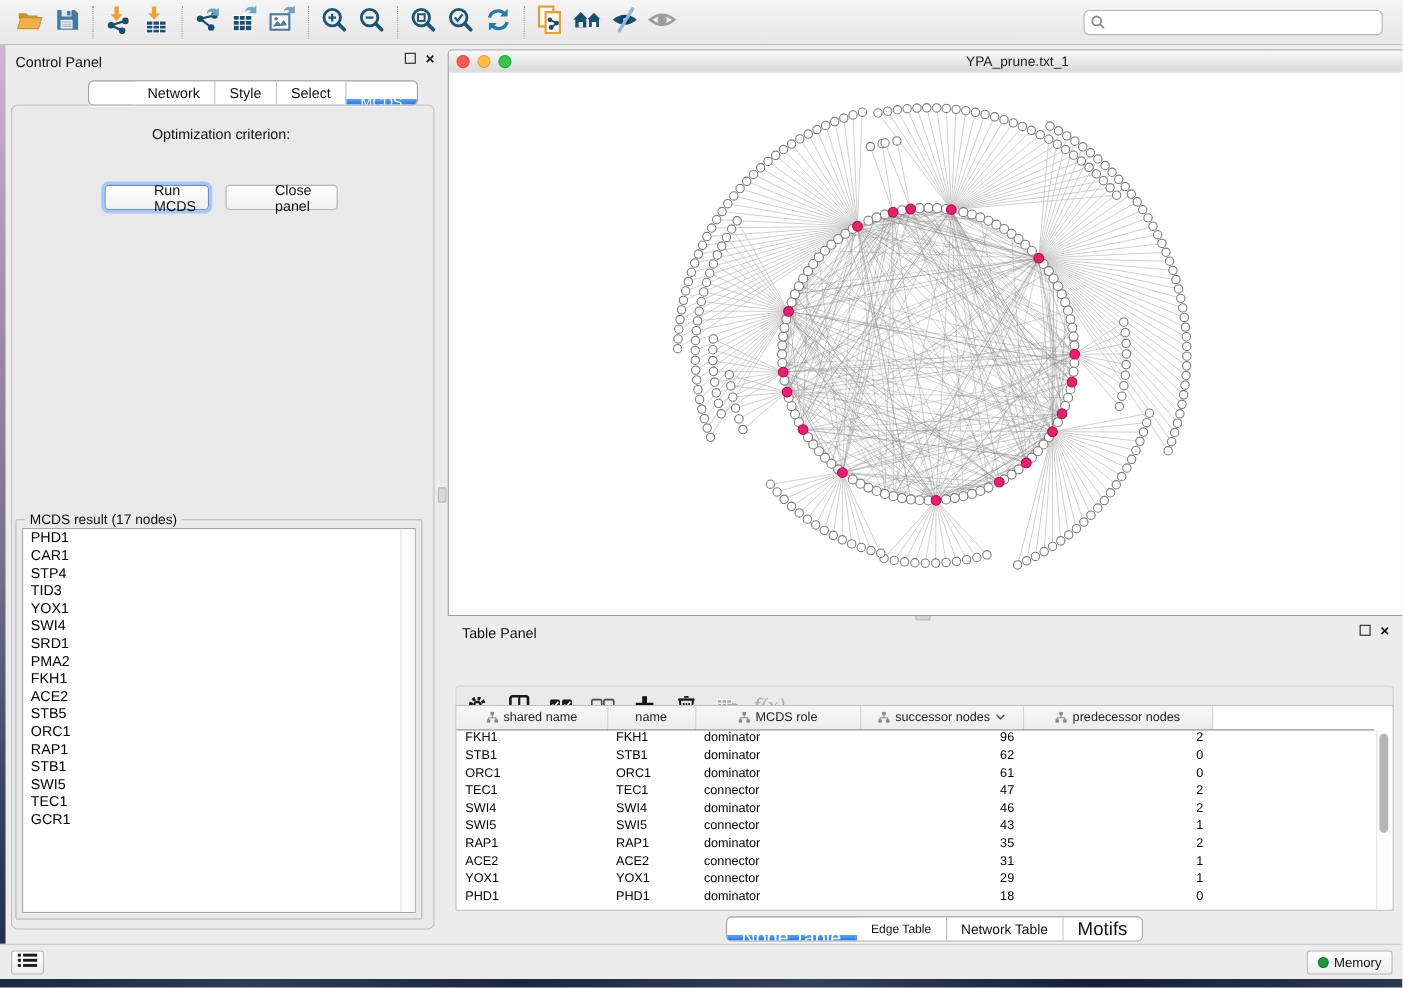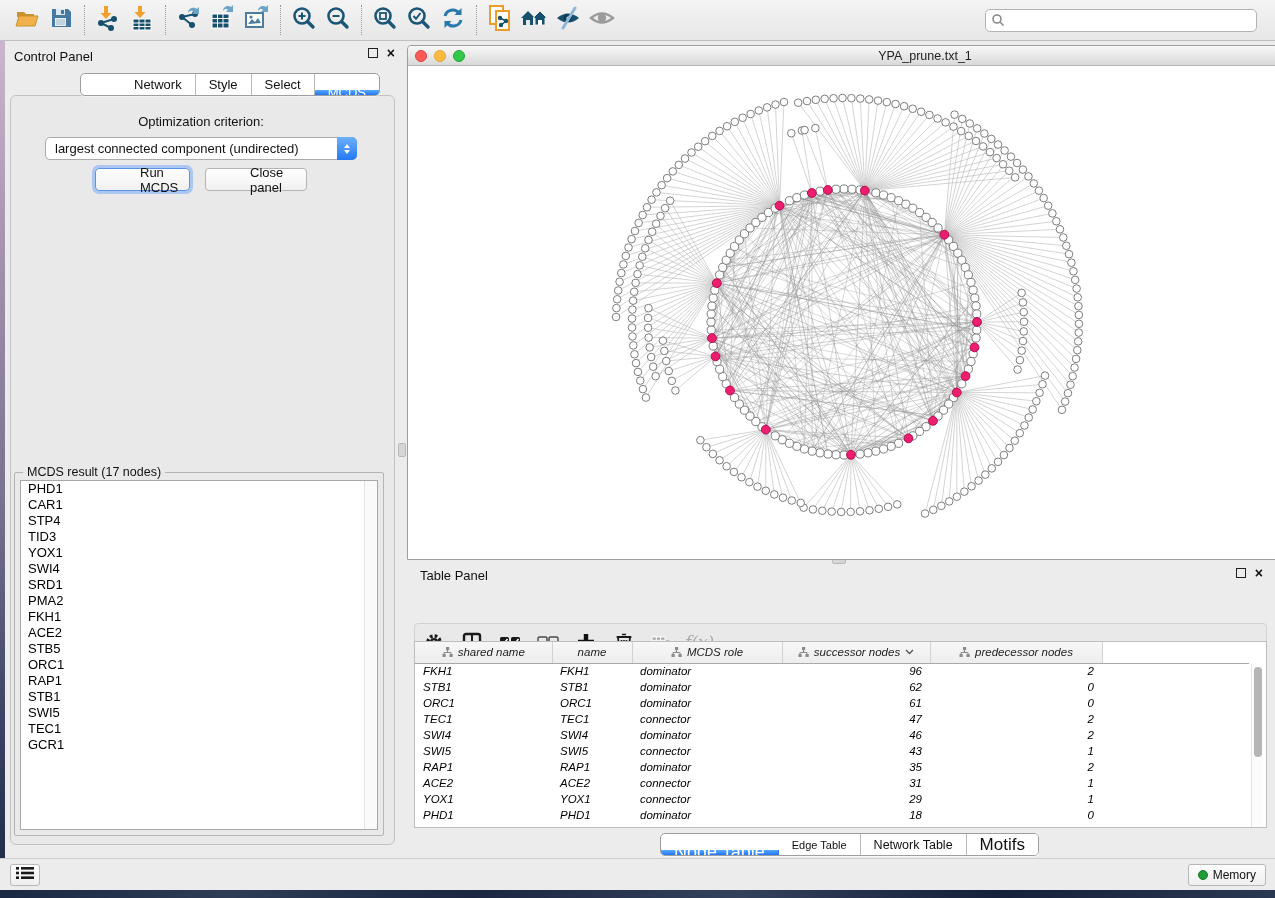--- a/index.html
+++ b/index.html
@@ -82,21 +82,21 @@
   .net-canvas { position:absolute; left:0; top:20px; }
 
   
   .tp-header { position:absolute; left:407px; top:563px; width:868px; height:30px; }
   .tp-toolbar { position:absolute; left:414px; top:595px; width:853px; height:41px; background:#e9e9e9;
     border:1px solid #d2d2d2; border-radius:4px; display:flex; align-items:center; padding-left:0;margin-top:28px; }
   .ttbtn { width:38px; height:34px; display:flex; align-items:center; justify-content:center; cursor:default; }
 
   .tbl-wrap { position:absolute; left:414px; top:641px; width:853px; height:187px; background:#fff;
     border:1px solid #bdbdbd; overflow:hidden; }
-  table.node-table { border-collapse:collapse; table-layout:fixed; width:834px;font-style:italic; }
+  table.node-table { border-collapse:collapse; table-layout:fixed; width:834px; }
   table.node-table col.c0{width:137px} table.node-table col.c1{width:80px} table.node-table col.c2{width:150px}
   table.node-table col.c3{width:148px} table.node-table col.c4{width:172px} table.node-table col.c5{width:147px}
   .node-table th { height:21px; background:linear-gradient(#f7f7f7,#ededed); border-right:1px solid #d2d2d2;
     border-bottom:1px solid #a9a9a9; font-size:11.5px; font-weight:normal; color:#222; }
   .node-table th.filler { background:#fff; border-right:none; }
   .node-table th .hwrap { display:flex; align-items:center; justify-content:center; gap:5px; }
   .node-table td { height:16px; font-size:11.5px; color:#000; padding:0 8px; white-space:nowrap; }
   .node-table td.num { text-align:right; }
   .tbl-scroll { position:absolute; right:3px; top:22px; width:12px; height:163px; background:#fcfcfc; border-left:1px solid #e4e4e4; }
   .tbl-thumb { position:absolute; left:1.5px; top:3px; width:8px; height:90px; background:#b5b5b5; border-radius:4.5px; }
@@ -275,27 +275,20 @@
         <span>Style</span>
       </div>
     <div class="seg">
         <span>Select</span>
       </div>
     <div class="seg sel">
         <span>MCDS</span>
       </div>
   </div>
   <div class="opt-label">Optimization criterion:</div>
-  <div class="dropdown">
-    <span class="dtext">largest connected component (undirected)</span>
-    <span class="stepper">
-        <span class="up"></span>
-        <span class="dn"></span>
-      </span>
-  </div>
   <div class="btn run">
       <span>Run MCDS</span>
     </div>
   <div class="btn closep">
       <span>Close panel</span>
     </div>
 
   <div class="fieldset">
     <span class="legend">MCDS result (17 nodes)</span>
     <div class="mcds-list">

